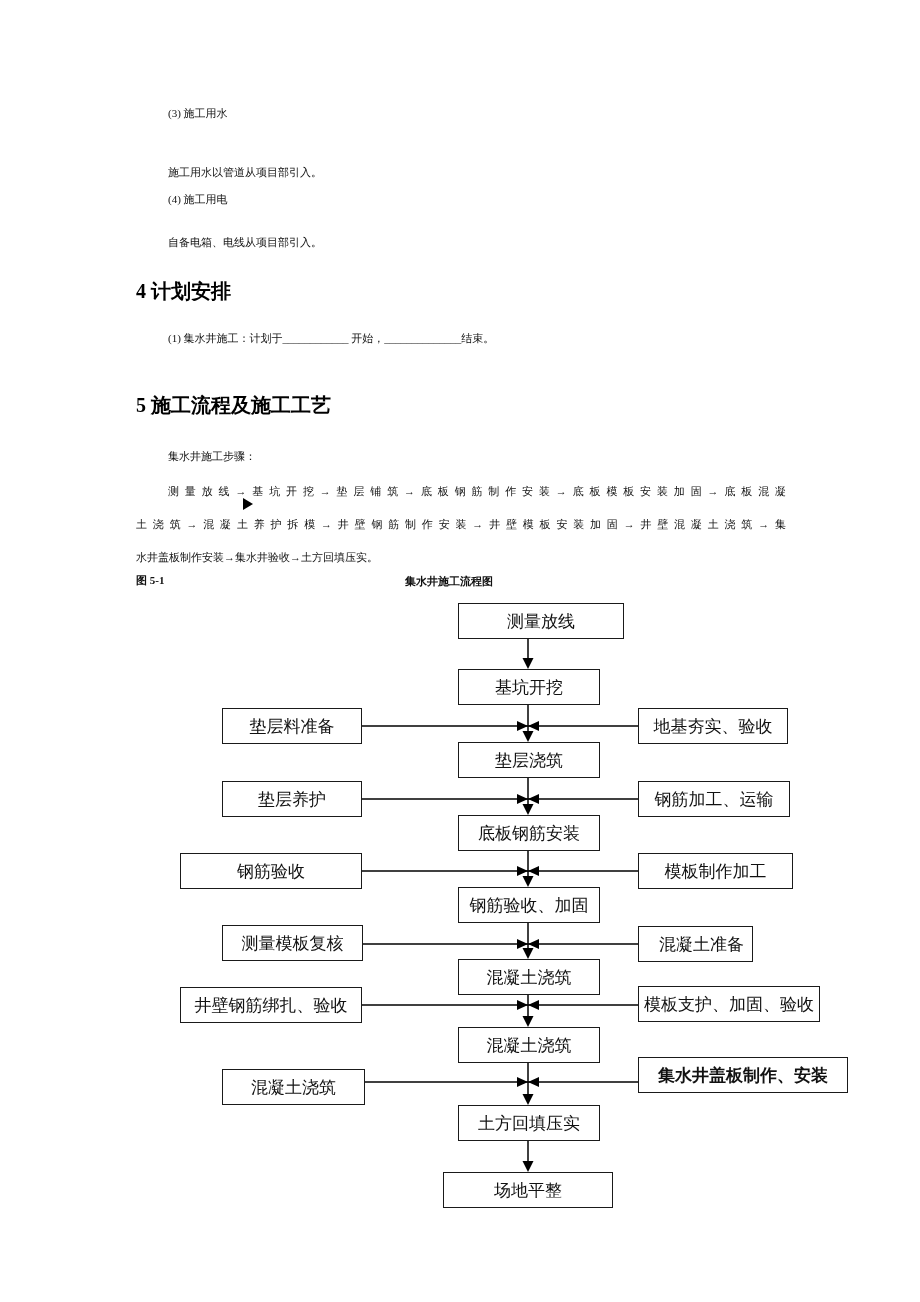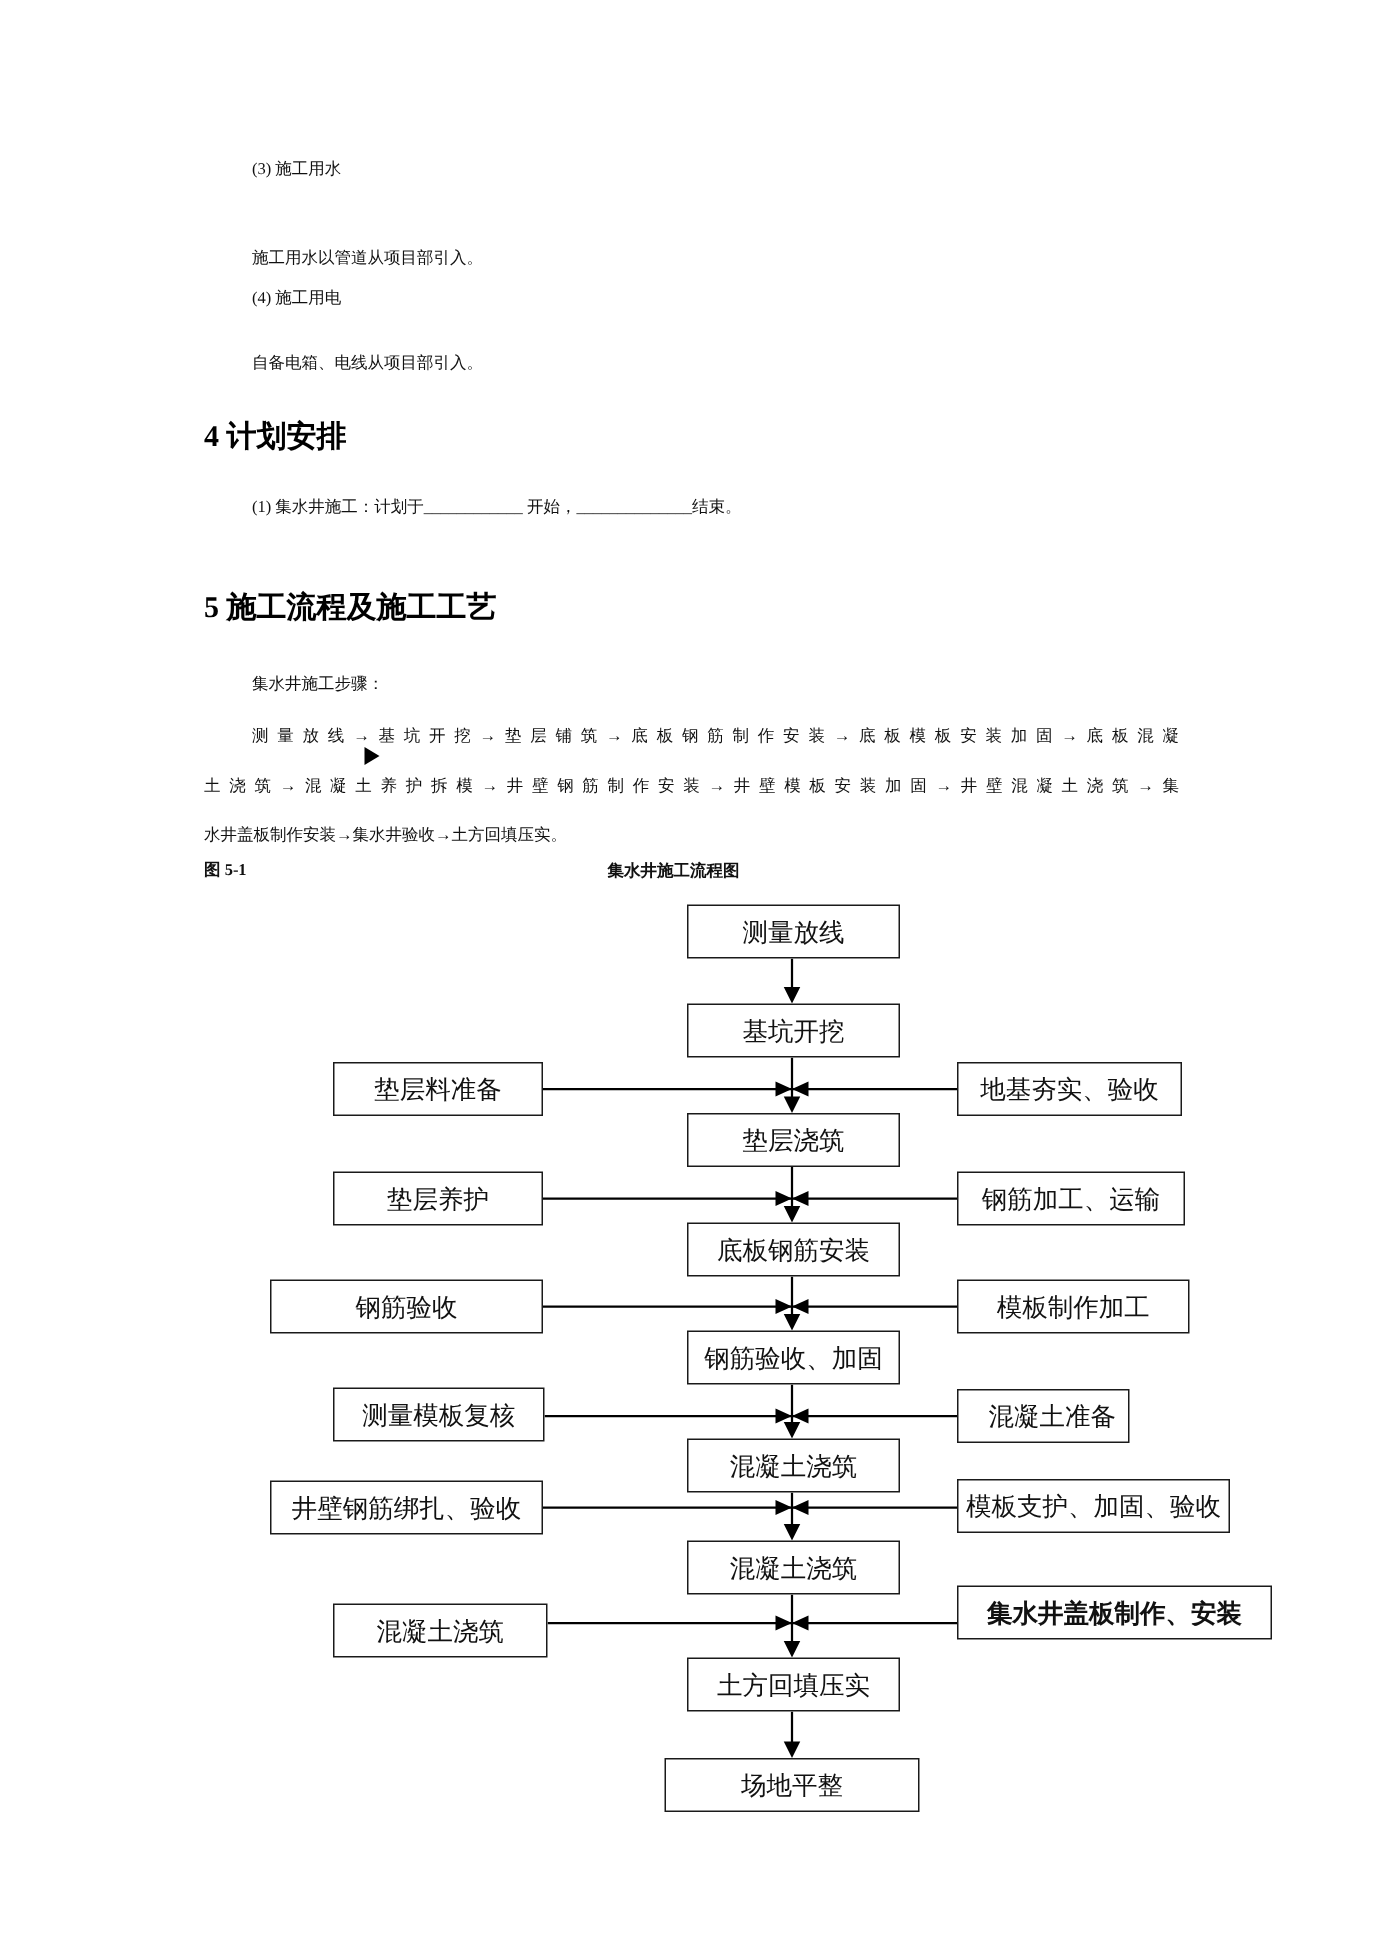--- a/index.html
+++ b/index.html
@@ -92,21 +92,21 @@
 
       <polygon points="539,721 539,731 528,726"></polygon>
       <polygon points="539,794 539,804 528,799"></polygon>
       <polygon points="539,866 539,876 528,871"></polygon>
       <polygon points="539,939 539,949 528,944"></polygon>
       <polygon points="539,1000 539,1010 528,1005"></polygon>
       <polygon points="539,1077 539,1087 528,1082"></polygon>
     </g>
   </svg>
 
-  <div class="fcbox" style="left:458px;top:603px;width:142px;font-family:Liberation Mono, monospace;">测量放线</div>
+  <div class="fcbox" style="left:458px;top:603px;width:166px;font-family:Liberation Mono, monospace;">测量放线</div>
   <div class="fcbox" style="left:458px;top:669px;width:142px;">基坑开挖</div>
   <div class="fcbox" style="left:458px;top:742px;width:142px;">垫层浇筑</div>
   <div class="fcbox" style="left:458px;top:815px;width:142px;">底板钢筋安装</div>
   <div class="fcbox" style="left:458px;top:887px;width:142px;">钢筋验收、加固</div>
   <div class="fcbox" style="left:458px;top:959px;width:142px;">混凝土浇筑</div>
   <div class="fcbox" style="left:458px;top:1027px;width:142px;">混凝土浇筑</div>
   <div class="fcbox" style="left:458px;top:1105px;width:142px;">土方回填压实</div>
   <div class="fcbox" style="left:443px;top:1172px;width:170px;">场地平整</div>
 
   <div class="fcbox" style="left:222px;top:708px;width:140px;">垫层料准备</div>

